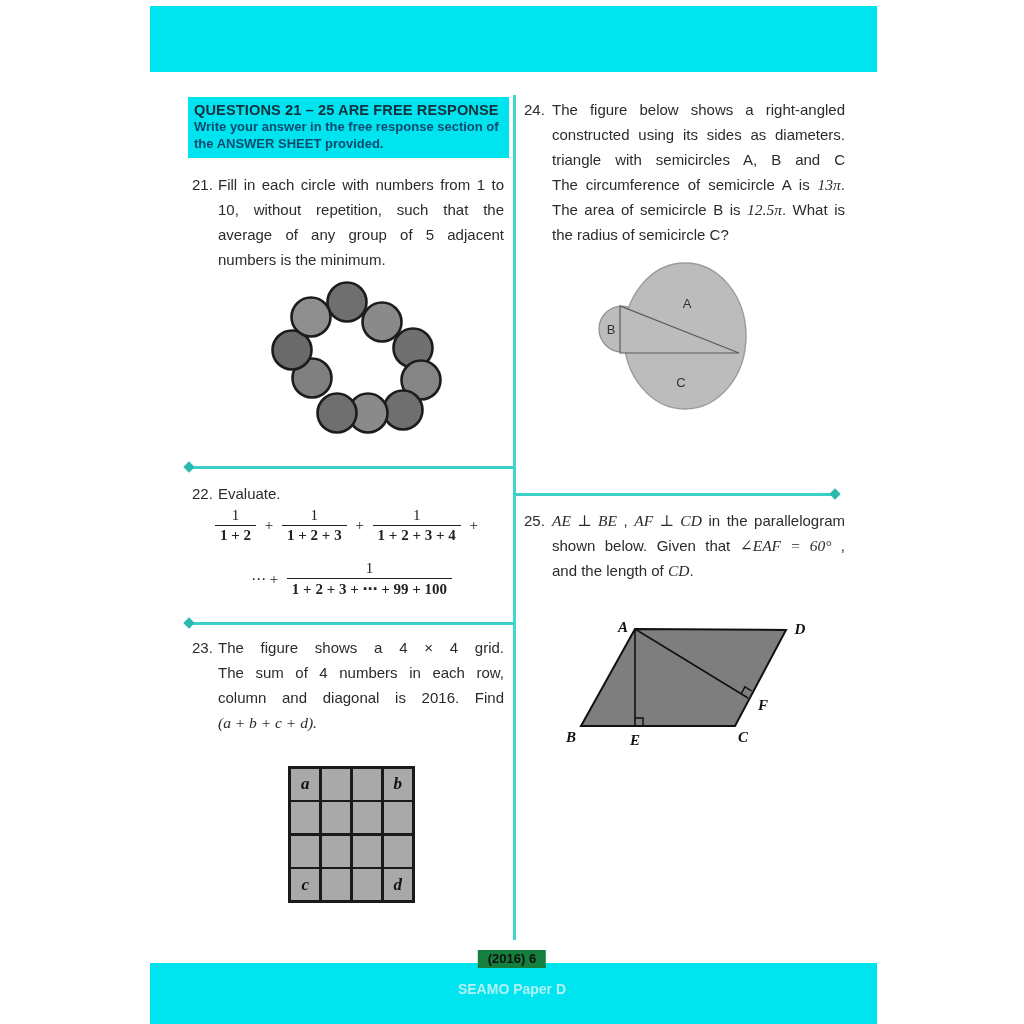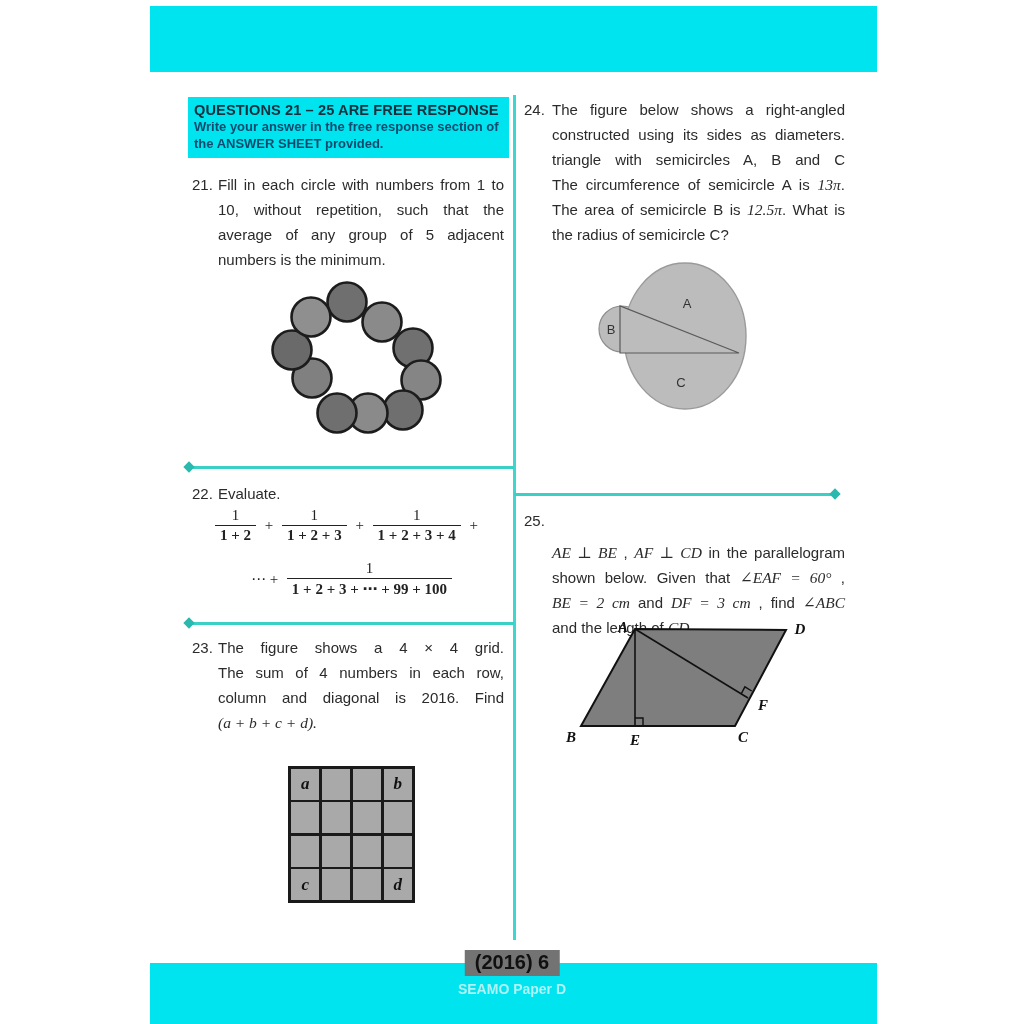--- a/index.html
+++ b/index.html
@@ -41,22 +41,22 @@
   .gridfig{position:absolute;left:288px;top:766px;width:121px;height:131px;
     display:grid;grid-template-columns:repeat(4,1fr);grid-template-rows:repeat(4,1fr);
     gap:2.5px;background:#1a1a1a;border:3.5px solid #1a1a1a;}
   .gcell{background:#a9a9a9;display:flex;align-items:center;justify-content:center;}
   .gletter{font-family:"Liberation Serif","DejaVu Serif",serif;font-style:italic;font-weight:bold;font-size:17px;color:#111;}
 
   svg{position:absolute;overflow:visible;}
   .figlbl{font-family:"Liberation Sans","DejaVu Sans",sans-serif;font-size:13px;fill:#333;}
   .plbl{font-family:"Liberation Serif","DejaVu Serif",serif;font-style:italic;font-weight:bold;font-size:15px;fill:#111;}
 
-  .pageno{position:absolute;left:50%;transform:translateX(-50%);top:950px;background:#737373;
-    padding:1px 10px 2px 10px;font-size:20px;font-weight:bold;color:#101010;z-index:2;}
+  .pageno{position:absolute;left:50%;transform:translateX(-50%);top:950px;background:#15803d;
+    padding:1px 10px 2px 10px;font-size:13px;font-weight:bold;color:#101010;z-index:2;}
   .brand{position:absolute;left:50%;transform:translateX(-50%);top:981px;font-size:14px;
     font-weight:bold;color:#aff2f5;z-index:2;}
 </style>
 </head>
 <body>
 
 <div class="cyanbar topbar"></div>
 <div class="cyanbar bottombar"></div>
 <div class="pageno">(2016) 6</div>
 <div class="brand">SEAMO Paper D</div>
@@ -169,24 +169,23 @@
   <circle cx="37" cy="79" r="23" fill="#bcbcbc" stroke="#8d8d8d" stroke-width="1.2"></circle>
   <ellipse cx="100" cy="86" rx="61" ry="73" fill="#bcbcbc" stroke="#9a9a9a" stroke-width="1.4"></ellipse>
   <path d="M35,56 L35,103 L154,103 Z" fill="#bcbcbc" stroke="#5a5a5a" stroke-width="1.2"></path>
   <text x="102" y="58" text-anchor="middle" class="figlbl">A</text>
   <text x="26" y="84" text-anchor="middle" class="figlbl">B</text>
   <text x="96" y="137" text-anchor="middle" class="figlbl">C</text>
 </svg>
 
 <div class="qblock" style="left:520px;top:508px;width:325px;">
   <span class="qnum" style="left:4px;">25.</span>
-  <div class="qtext" style="width:293px;margin-top:32px;">
+  <div class="qtext" style="width:293px;">
       <div class="tline just"><span class="mth">AE ⊥ BE</span><span> , </span><span class="mth">AF ⊥ CD</span><span> in the parallelogram</span></div>
       <div class="tline just"><span>shown below. Given that </span><span class="mth">∠EAF = 60°</span><span> ,</span></div>
-      <div class="tline just"><span class="mth">BE = 2 cm</span><span> and </span><span class="mth">DF = 3 cm</span><span> , find </span><span class="mth">∠ABC</span></div>
       <div class="tline"><span>and the length of </span><span class="mth">CD</span><span>.</span></div>
     </div>
 </div>
 <svg style="left:558px;top:616px;" width="255" height="138" viewBox="0 0 255 138">
   <polygon points="77,13 228,14 177,110 23,110" fill="#7e7e7e" stroke="#111" stroke-width="2"></polygon>
   <line x1="77" y1="13" x2="77" y2="110" stroke="#111" stroke-width="1.6"></line>
   <line x1="77" y1="13" x2="190" y2="82" stroke="#111" stroke-width="1.6"></line>
   <polyline points="77,102 85,102 85,110" fill="none" stroke="#111" stroke-width="1.4"></polyline>
   <polyline points="193.7,75 186.9,70.8 183.2,77.8" fill="none" stroke="#111" stroke-width="1.4"></polyline>
   <text x="65" y="16" text-anchor="middle" class="plbl">A</text>

